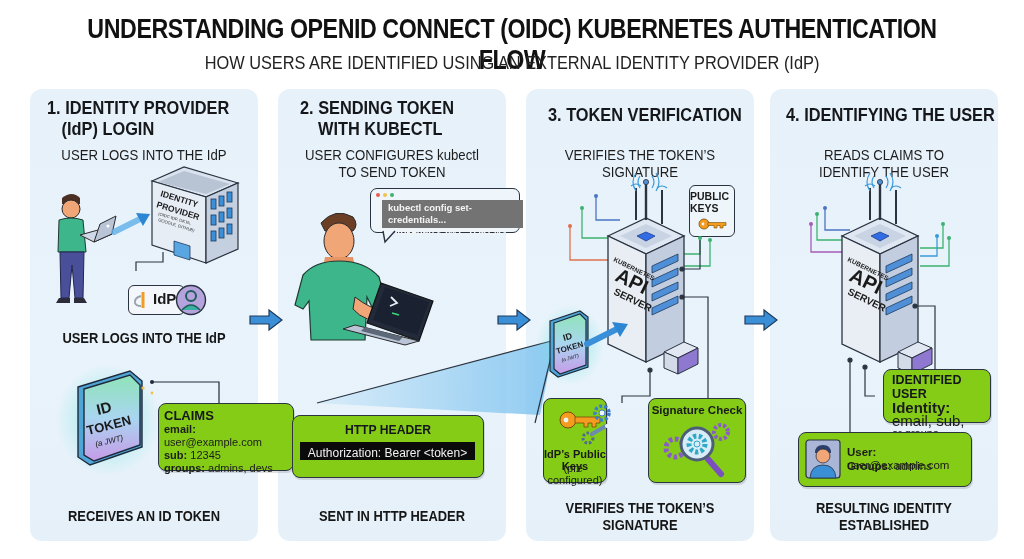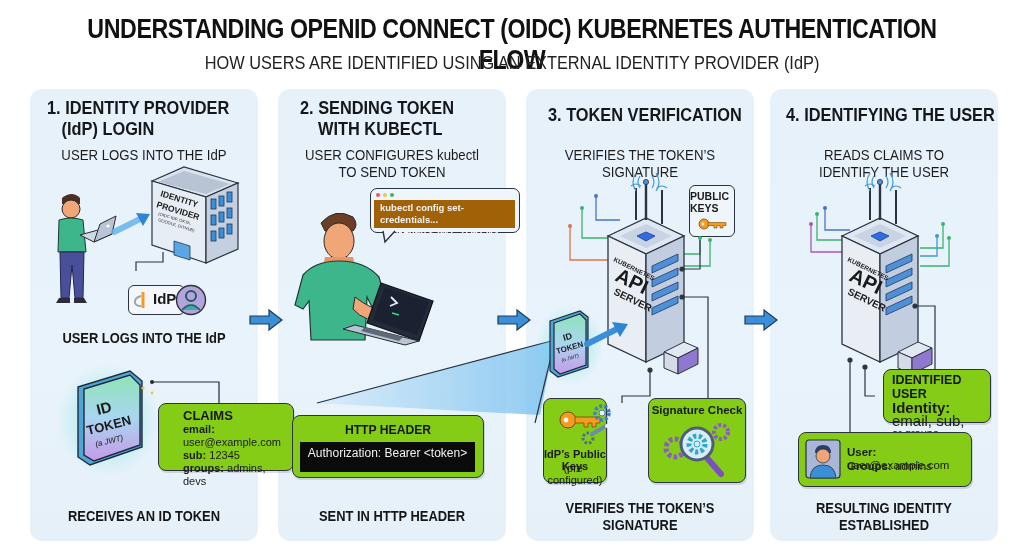--- a/index.html
+++ b/index.html
@@ -22,21 +22,21 @@
   .ps { position: absolute; font-size: 15px; font-weight: 400; line-height: 17px; color: #1c1c1c; text-align: center; transform: scaleX(0.88); transform-origin: center top; white-space: nowrap; }
   .pf { position: absolute; font-size: 15px; font-weight: 700; line-height: 17px; color: #161616; text-align: center; transform: scaleX(0.86); transform-origin: center top; white-space: nowrap; }
 
   .arrow { position: absolute; width: 34px; height: 22px; }
 
   .callout { position: absolute; background: #84cc16; border: 1.6px solid #2b3440; border-radius: 8px; box-shadow: 1px 2px 0 rgba(0,0,0,0.12); }
   .callout .ct { font-weight: 700; font-size: 13px; color: #15171a; }
   .callout .cl { font-size: 11px; line-height: 13px; color: #1c1c1c; }
   .callout .cl b { font-weight: 700; }
 
-  .terminal { position: absolute; background: #a16207; color: #f4f4f4; font-family: "Liberation Sans", sans-serif; font-size: 9.5px; font-weight: 700; line-height: 12px; padding: 2px 6px; }
+  .terminal { position: absolute; background: #737373; color: #f4f4f4; font-family: "Liberation Sans", sans-serif; font-size: 9.5px; font-weight: 700; line-height: 12px; padding: 2px 6px; margin-left: 8px; }
 
   svg { position: absolute; overflow: visible; }
 </style>
 </head>
 <body>
 
 <div class="title">UNDERSTANDING OPENID CONNECT (OIDC) KUBERNETES AUTHENTICATION FLOW</div>
 <div class="subtitle">HOW USERS ARE IDENTIFIED USING AN EXTERNAL IDENTITY PROVIDER (IdP)</div>
 
 <div class="panel" id="p1"></div>
@@ -136,21 +136,21 @@
   <text x="38" y="50" font-size="15" font-weight="700" fill="#1a1a1a" transform="rotate(-14 38 50)">ID</text>
   <text x="28" y="70" font-size="13" font-weight="700" fill="#1a1a1a" transform="rotate(-14 28 70)">TOKEN</text>
   <text x="36" y="82" font-size="8" font-style="italic" fill="#1a1a1a" transform="rotate(-14 36 82)">(a JWT)</text>
   <circle cx="83" cy="23" r="1.6" fill="#f4c04a"></circle>
     <circle cx="92" cy="28" r="1.4" fill="#f4c04a"></circle>
 </svg>
 <svg style="left:150px;top:377px" width="75" height="30" viewBox="0 0 75 30">
   <circle cx="2" cy="5" r="2" fill="#1e2a3a"></circle>
   <path d="M2 5 H69 V28" stroke="#1e2a3a" stroke-width="1.2" fill="none"></path>
 </svg>
-<div class="callout" style="left:158px;top:403px;width:136px;height:68px;padding:4px 24px">
+<div class="callout" style="left:158px;top:403px;width:136px;height:68px;padding:4px 5px">
   <div class="ct">CLAIMS</div>
   <div class="cl"><b>email:</b> <span>user@example.com</span></div>
   <div class="cl"><b>sub:</b> <span>12345</span></div>
   <div class="cl"><b>groups:</b> <span>admins, devs</span></div>
 </div>
 <div class="pf" style="left:30px;width:228px;top:507px">RECEIVES AN ID TOKEN</div>
 
 <div class="ph" style="left:300px;top:97px">
   <div>2. SENDING TOKEN</div>
   <div style="padding-left:21px">WITH KUBECTL</div>
@@ -195,21 +195,21 @@
         <stop offset="0" stop-color="#d6ebf9"></stop>
         <stop offset="1" stop-color="#7cc2ef"></stop>
       </linearGradient>
     </defs>
   <path d="M7 58 L245 -5 L230 70 Z" fill="url(#wedgeG)" opacity="0.85"></path>
   <path d="M7 58 L245 -5" stroke="#2a3340" stroke-width="1.2"></path>
   <path d="M225 78 L245 -5" stroke="#2a3340" stroke-width="1.2"></path>
 </svg>
 <div class="callout" style="left:292px;top:415px;width:192px;height:63px;">
   <div class="ct" style="position:absolute;top:6px;width:100%;text-align:center;font-size:13.5px;transform:scaleX(0.9)">HTTP HEADER</div>
-  <div style="position:absolute;left:7px;top:26px;width:175px;height:30px;background:#0b0b0b;color:#f2f2f2;font-size:12px;line-height:22px;text-align:center">Authorization: Bearer &lt;token&gt;</div>
+  <div style="position:absolute;left:7px;top:26px;width:175px;height:18px;background:#0b0b0b;color:#f2f2f2;font-size:12px;line-height:22px;text-align:center">Authorization: Bearer &lt;token&gt;</div>
 </div>
 <div class="pf" style="left:278px;width:228px;top:507px">SENT IN HTTP HEADER</div>
 
 <div class="ph" style="left:548px;top:104px">3. TOKEN VERIFICATION</div>
 <div class="ps" style="left:526px;width:228px;top:146px">
   <div>VERIFIES THE TOKEN’S</div>
   <div>SIGNATURE</div>
 </div>
 
 <div style="position:absolute;left:689px;top:185px;width:46px;height:52px;background:#eef5fb;border:1.6px solid #2a3340;border-radius:6px;">

